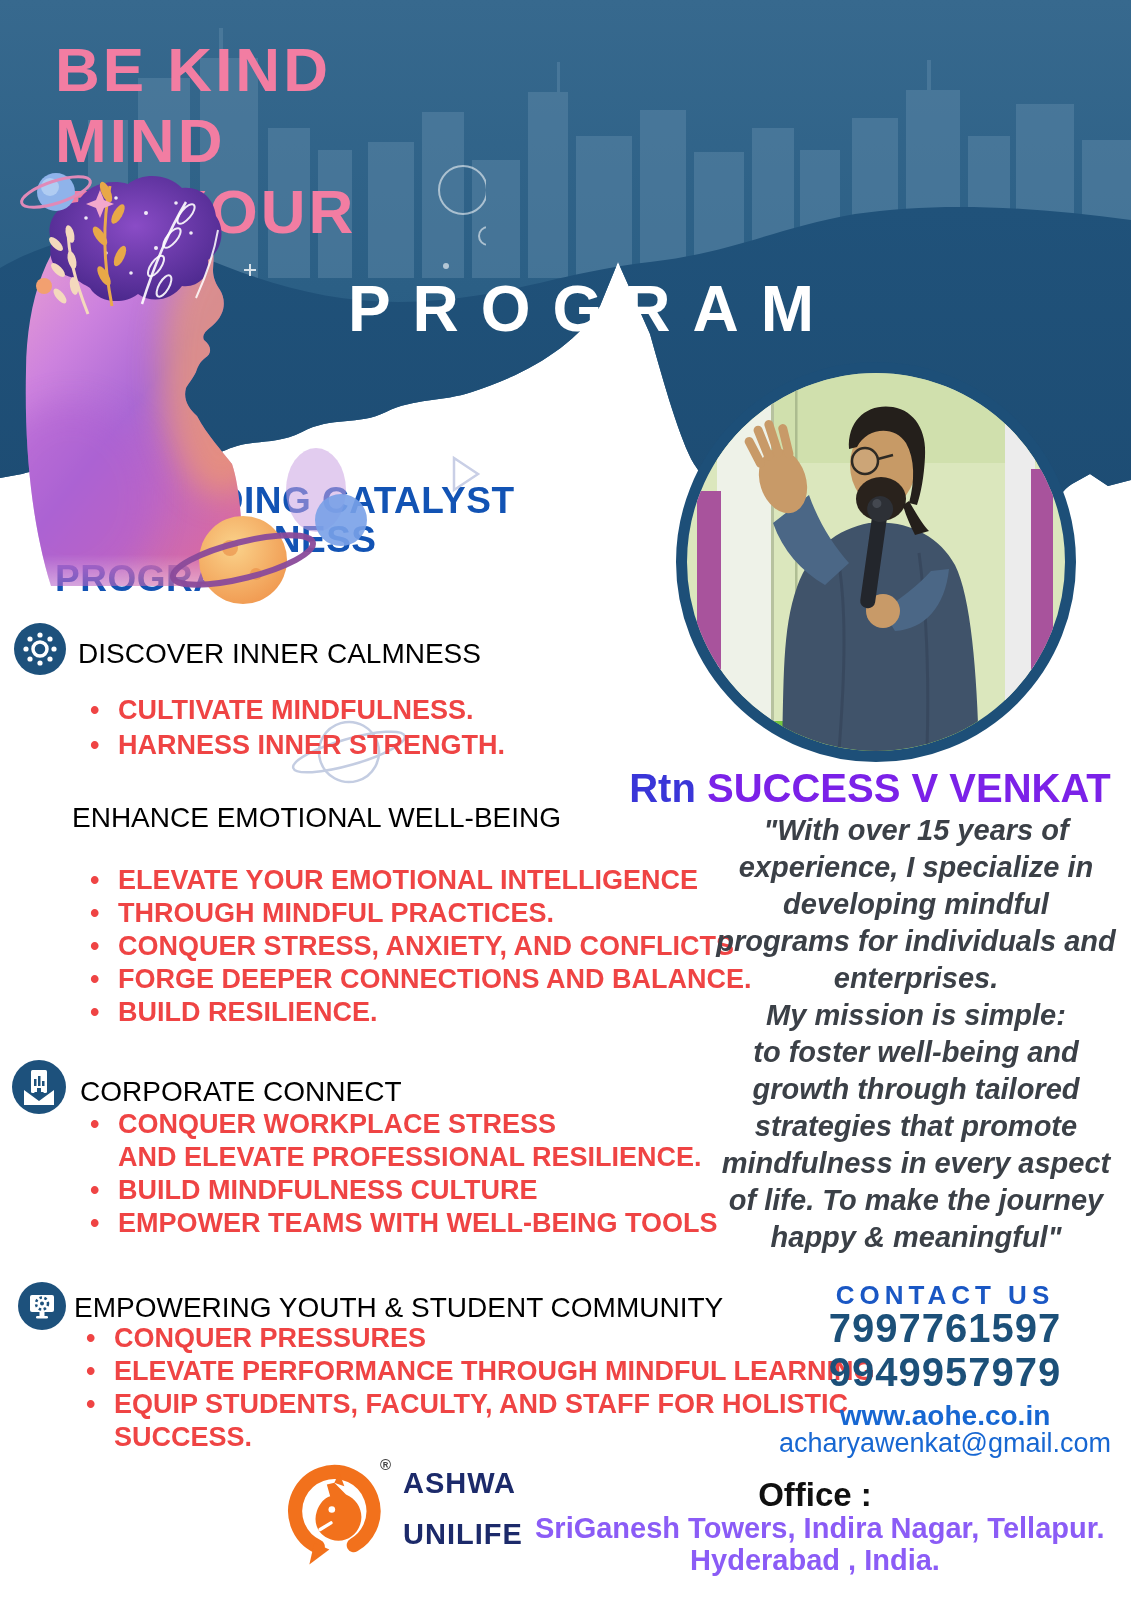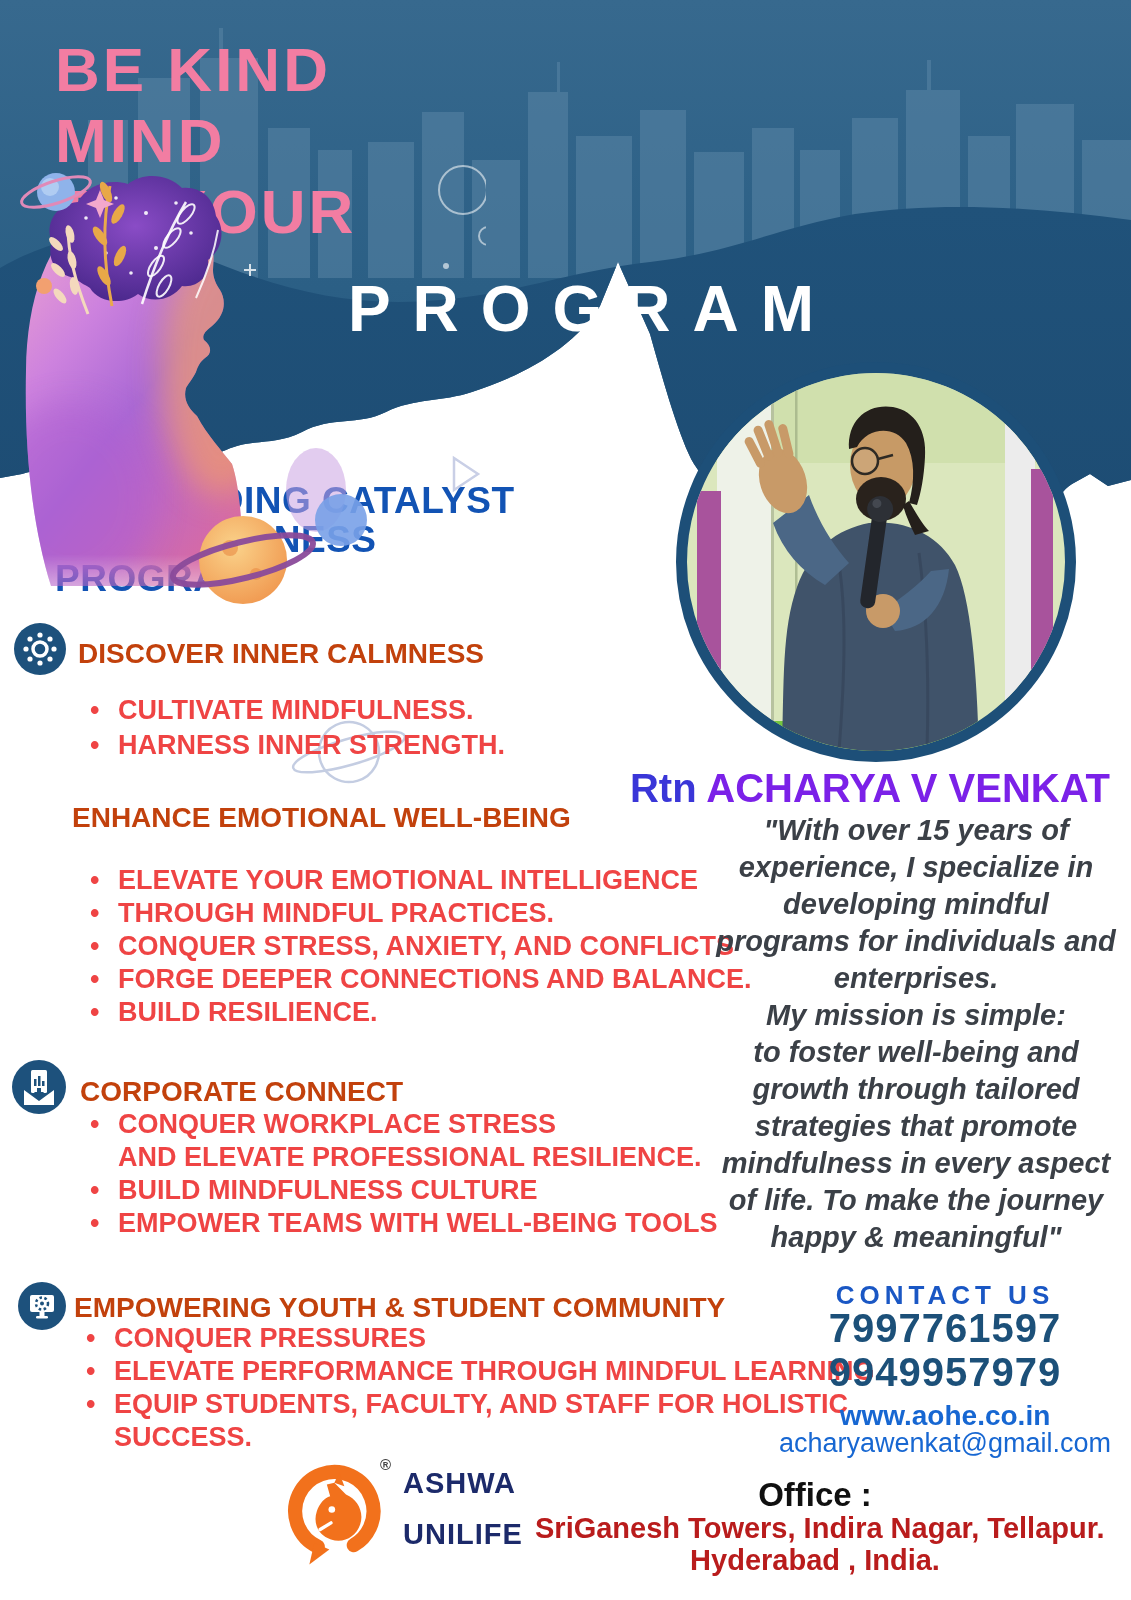--- a/index.html
+++ b/index.html
@@ -12,21 +12,21 @@
   .tagline{top:34px;left:55px;width:1014px;display:flex;justify-content:space-between;
            color:#f27da2;font-size:62px;font-weight:800;letter-spacing:3px;z-index:2;flex-direction:column;}
   .title1{top:162px;left:600px;transform:translateX(-50%);color:#ffffff;font-size:78px;
           font-weight:700;letter-spacing:14px;z-index:2;white-space:nowrap;}
   .title2{top:272px;left:592px;transform:translateX(-50%);color:#ffffff;font-size:64px;
           font-weight:700;letter-spacing:22px;z-index:2;white-space:nowrap;}
 
   
   .headline{top:481px;left:55px;width:520px;color:#1253b4;font-size:37px;font-weight:800;
             line-height:39px;z-index:2;letter-spacing:0.5px;}
-  .sec-head{color:#c2410c;font-weight:700;z-index:2;}
+  .sec-head{color:#000000;font-weight:400;z-index:2;}
   .bullets{list-style:none;margin:0;padding:0;color:#ef4444;font-weight:700;z-index:2;}
   .bullets li{position:relative;padding-left:36px;white-space:pre-line;}
   .bullets li::before{content:"\2022";position:absolute;left:8px;}
   .lh35 li{line-height:35px;font-size:27px;}
   .lh33 li{line-height:33px;font-size:27px;}
   .icon-badge{z-index:2;}
 
   
   .speaker-name{top:766px;left:620px;width:500px;text-align:center;font-size:40px;
                 font-weight:700;z-index:4;white-space:nowrap;}
@@ -41,21 +41,21 @@
   .c-phone{left:725px;width:440px;text-align:center;color:#1c5079;font-size:40px;
            font-weight:800;letter-spacing:1px;z-index:2;}
   .c-web{top:1400px;left:725px;width:440px;text-align:center;color:#1767d2;font-size:28px;
          font-weight:800;z-index:2;}
   .c-mail{top:1428px;left:725px;width:440px;text-align:center;color:#1767d2;font-size:27px;
           font-weight:500;z-index:2;}
   .o-label{top:1476px;left:535px;width:560px;text-align:center;color:#101010;font-size:33px;
            font-weight:700;z-index:2;}
   .o-line1{top:1512px;}
   .o-line2{top:1544px;}
-  .o-line{left:535px;width:560px;text-align:center;color:#b91c1c;font-size:29px;
+  .o-line{left:535px;width:560px;text-align:center;color:#8b5cf6;font-size:29px;
           font-weight:700;white-space:nowrap;z-index:2;}
   .brand-1{top:1467px;text-align:right;}
   .brand-2{top:1518px;}
   .brand-txt{left:403px;color:#1c2a6a;font-size:29px;font-weight:800;letter-spacing:1px;z-index:2;}
   .brand-reg{top:1456px;left:380px;color:#444;font-size:15px;font-weight:700;z-index:2;}
 </style>
 </head>
 <body>
 
 <div class="page">
@@ -313,21 +313,21 @@
       </g>
       <path d="M138,212 C114,198 96,178 86,150 L122,122 C132,150 146,172 162,190 Z" fill="#4b6786"></path>
       <g transform="rotate(-18 96 108)">
         <ellipse cx="96" cy="108" rx="23" ry="33" fill="#c89a68"></ellipse>
         <path d="M80,84 L76,60 M90,80 L88,52 M100,80 L100,50 M110,84 L112,58" stroke="#c89a68" stroke-width="9" stroke-linecap="round"></path>
       </g>
     </svg>
   </div>
 
   <div class="abs speaker-name">
-    <span class="rtn">Rtn </span><span class="nm">ACHARYA V VENKAT</span>
+    <span class="rtn">Rtn </span><span class="nm">SUCCESS V VENKAT</span>
   </div>
   <div class="abs quote pre">"With over 15 years of
 experience, I specialize in
 developing mindful
 programs for individuals and
 enterprises.
 My mission is simple:
 to foster well-being and
 growth through tailored
 strategies that promote

